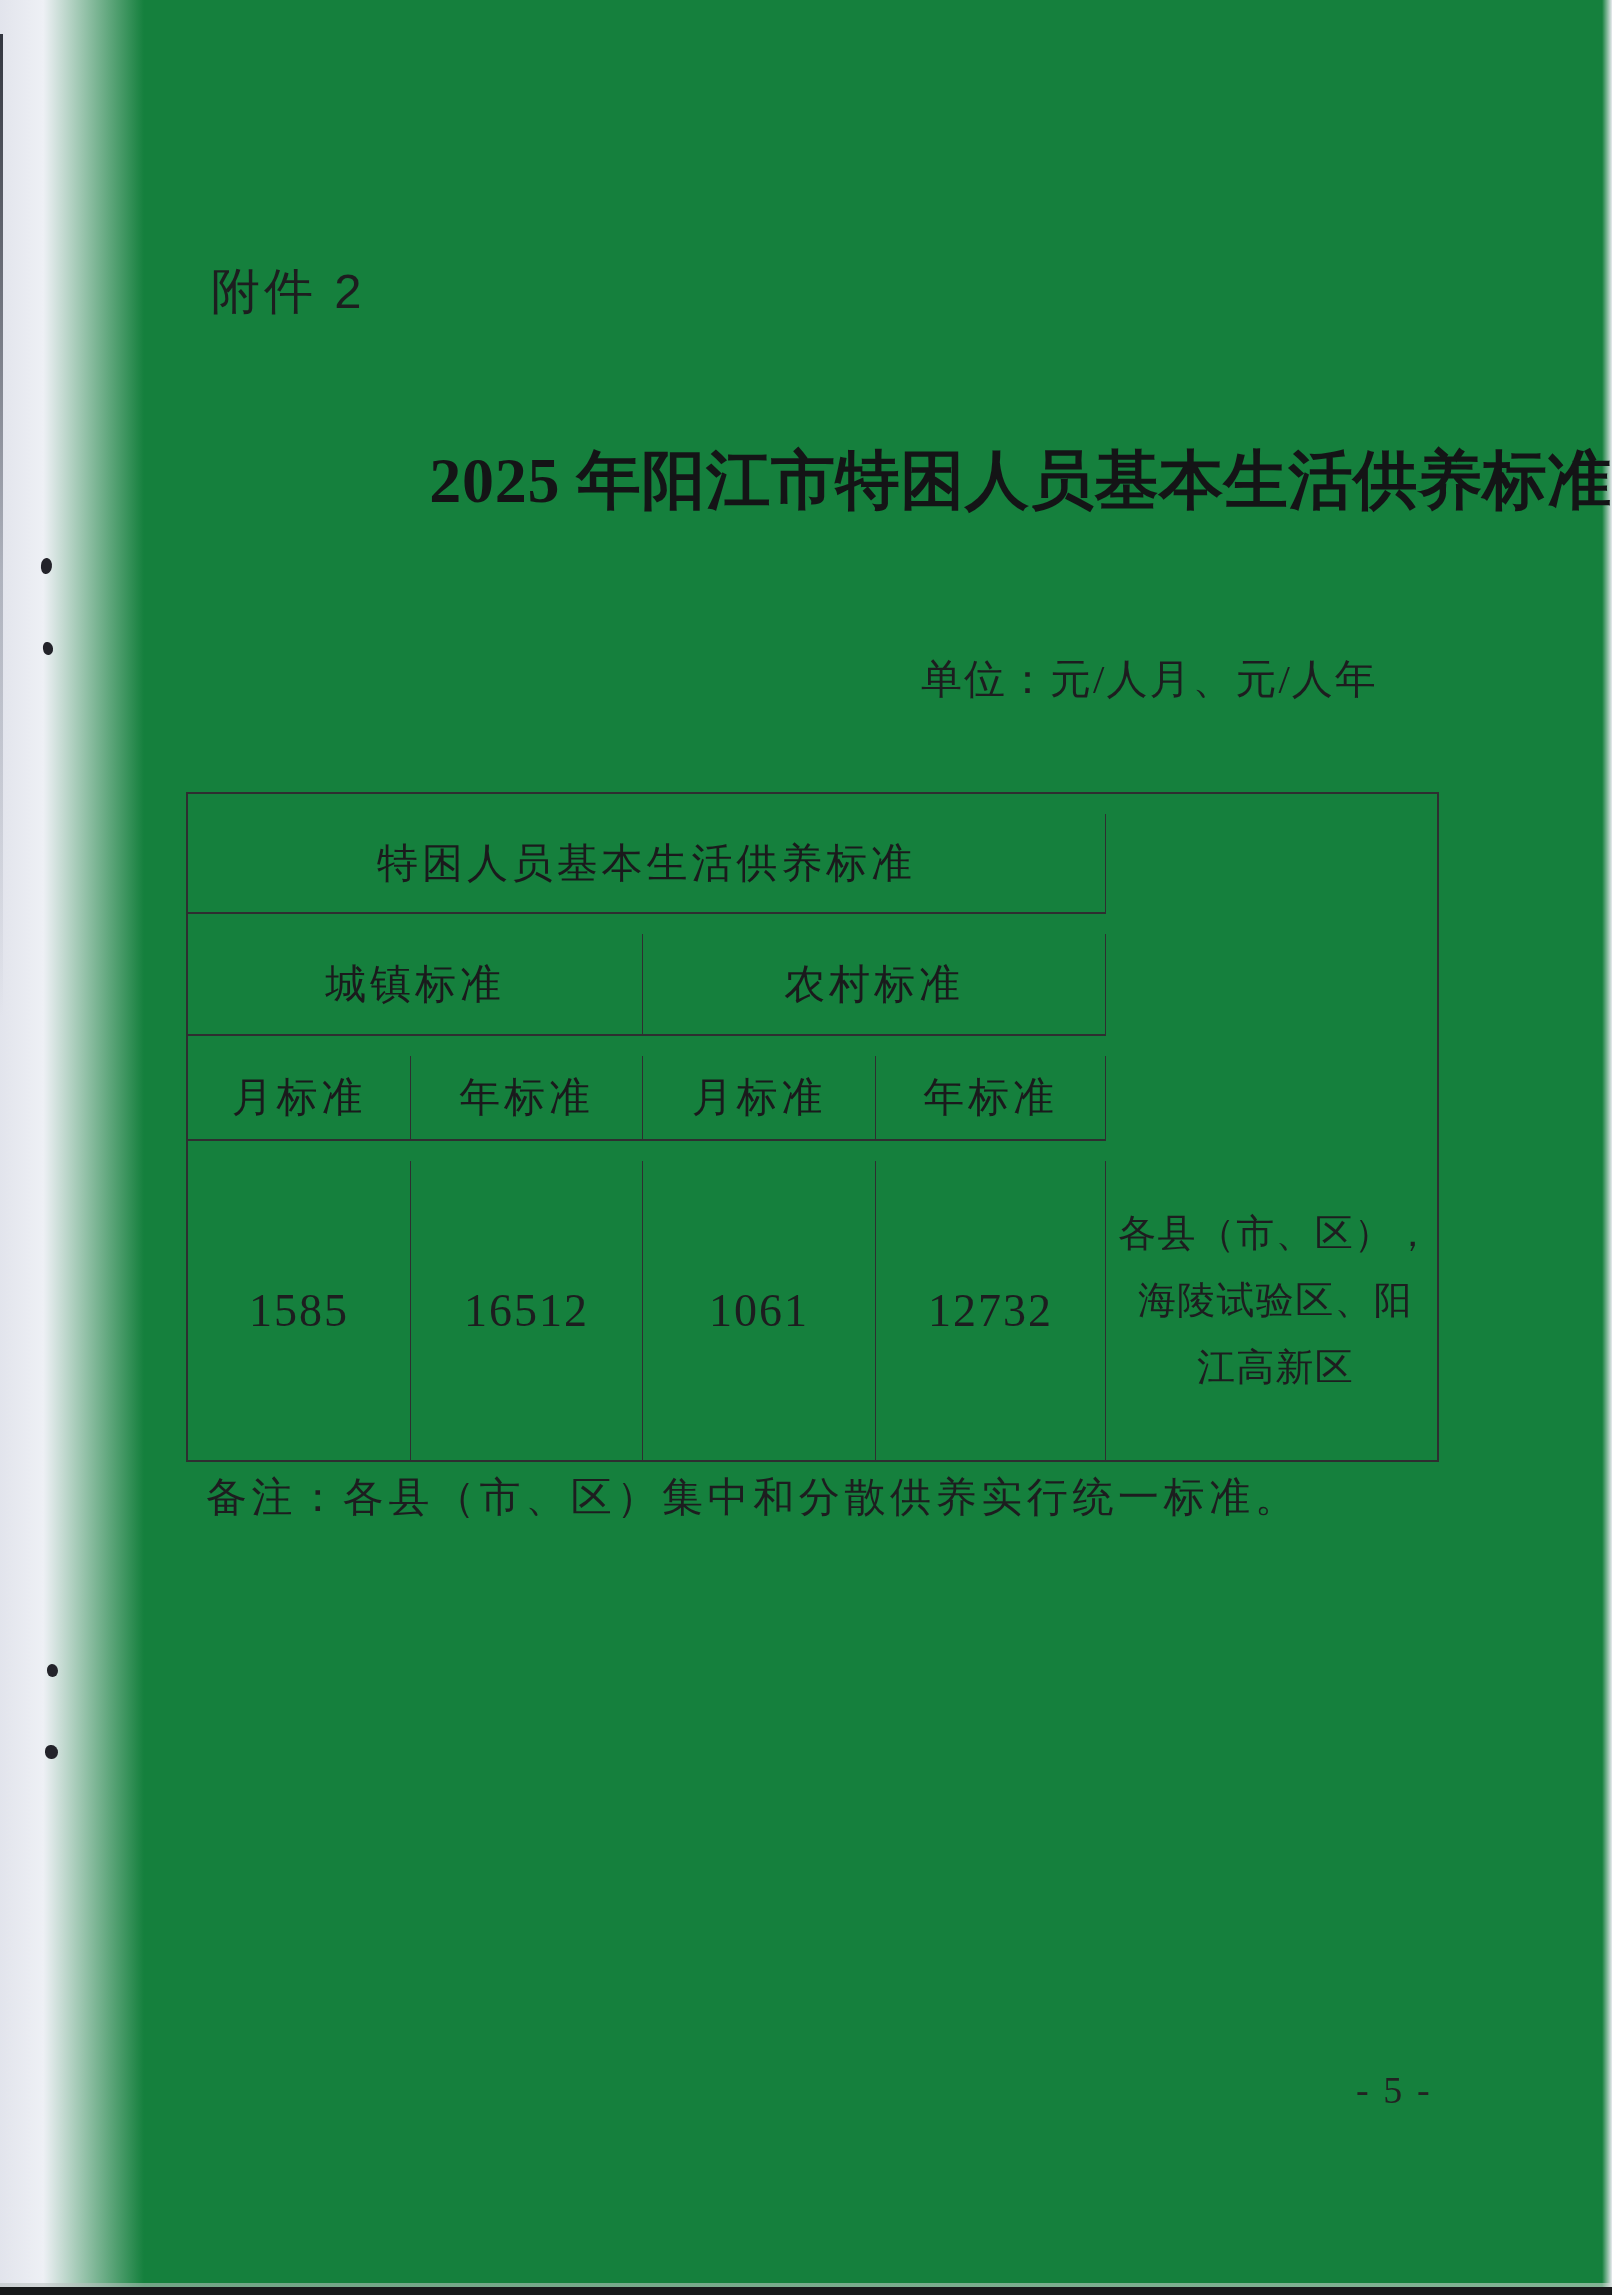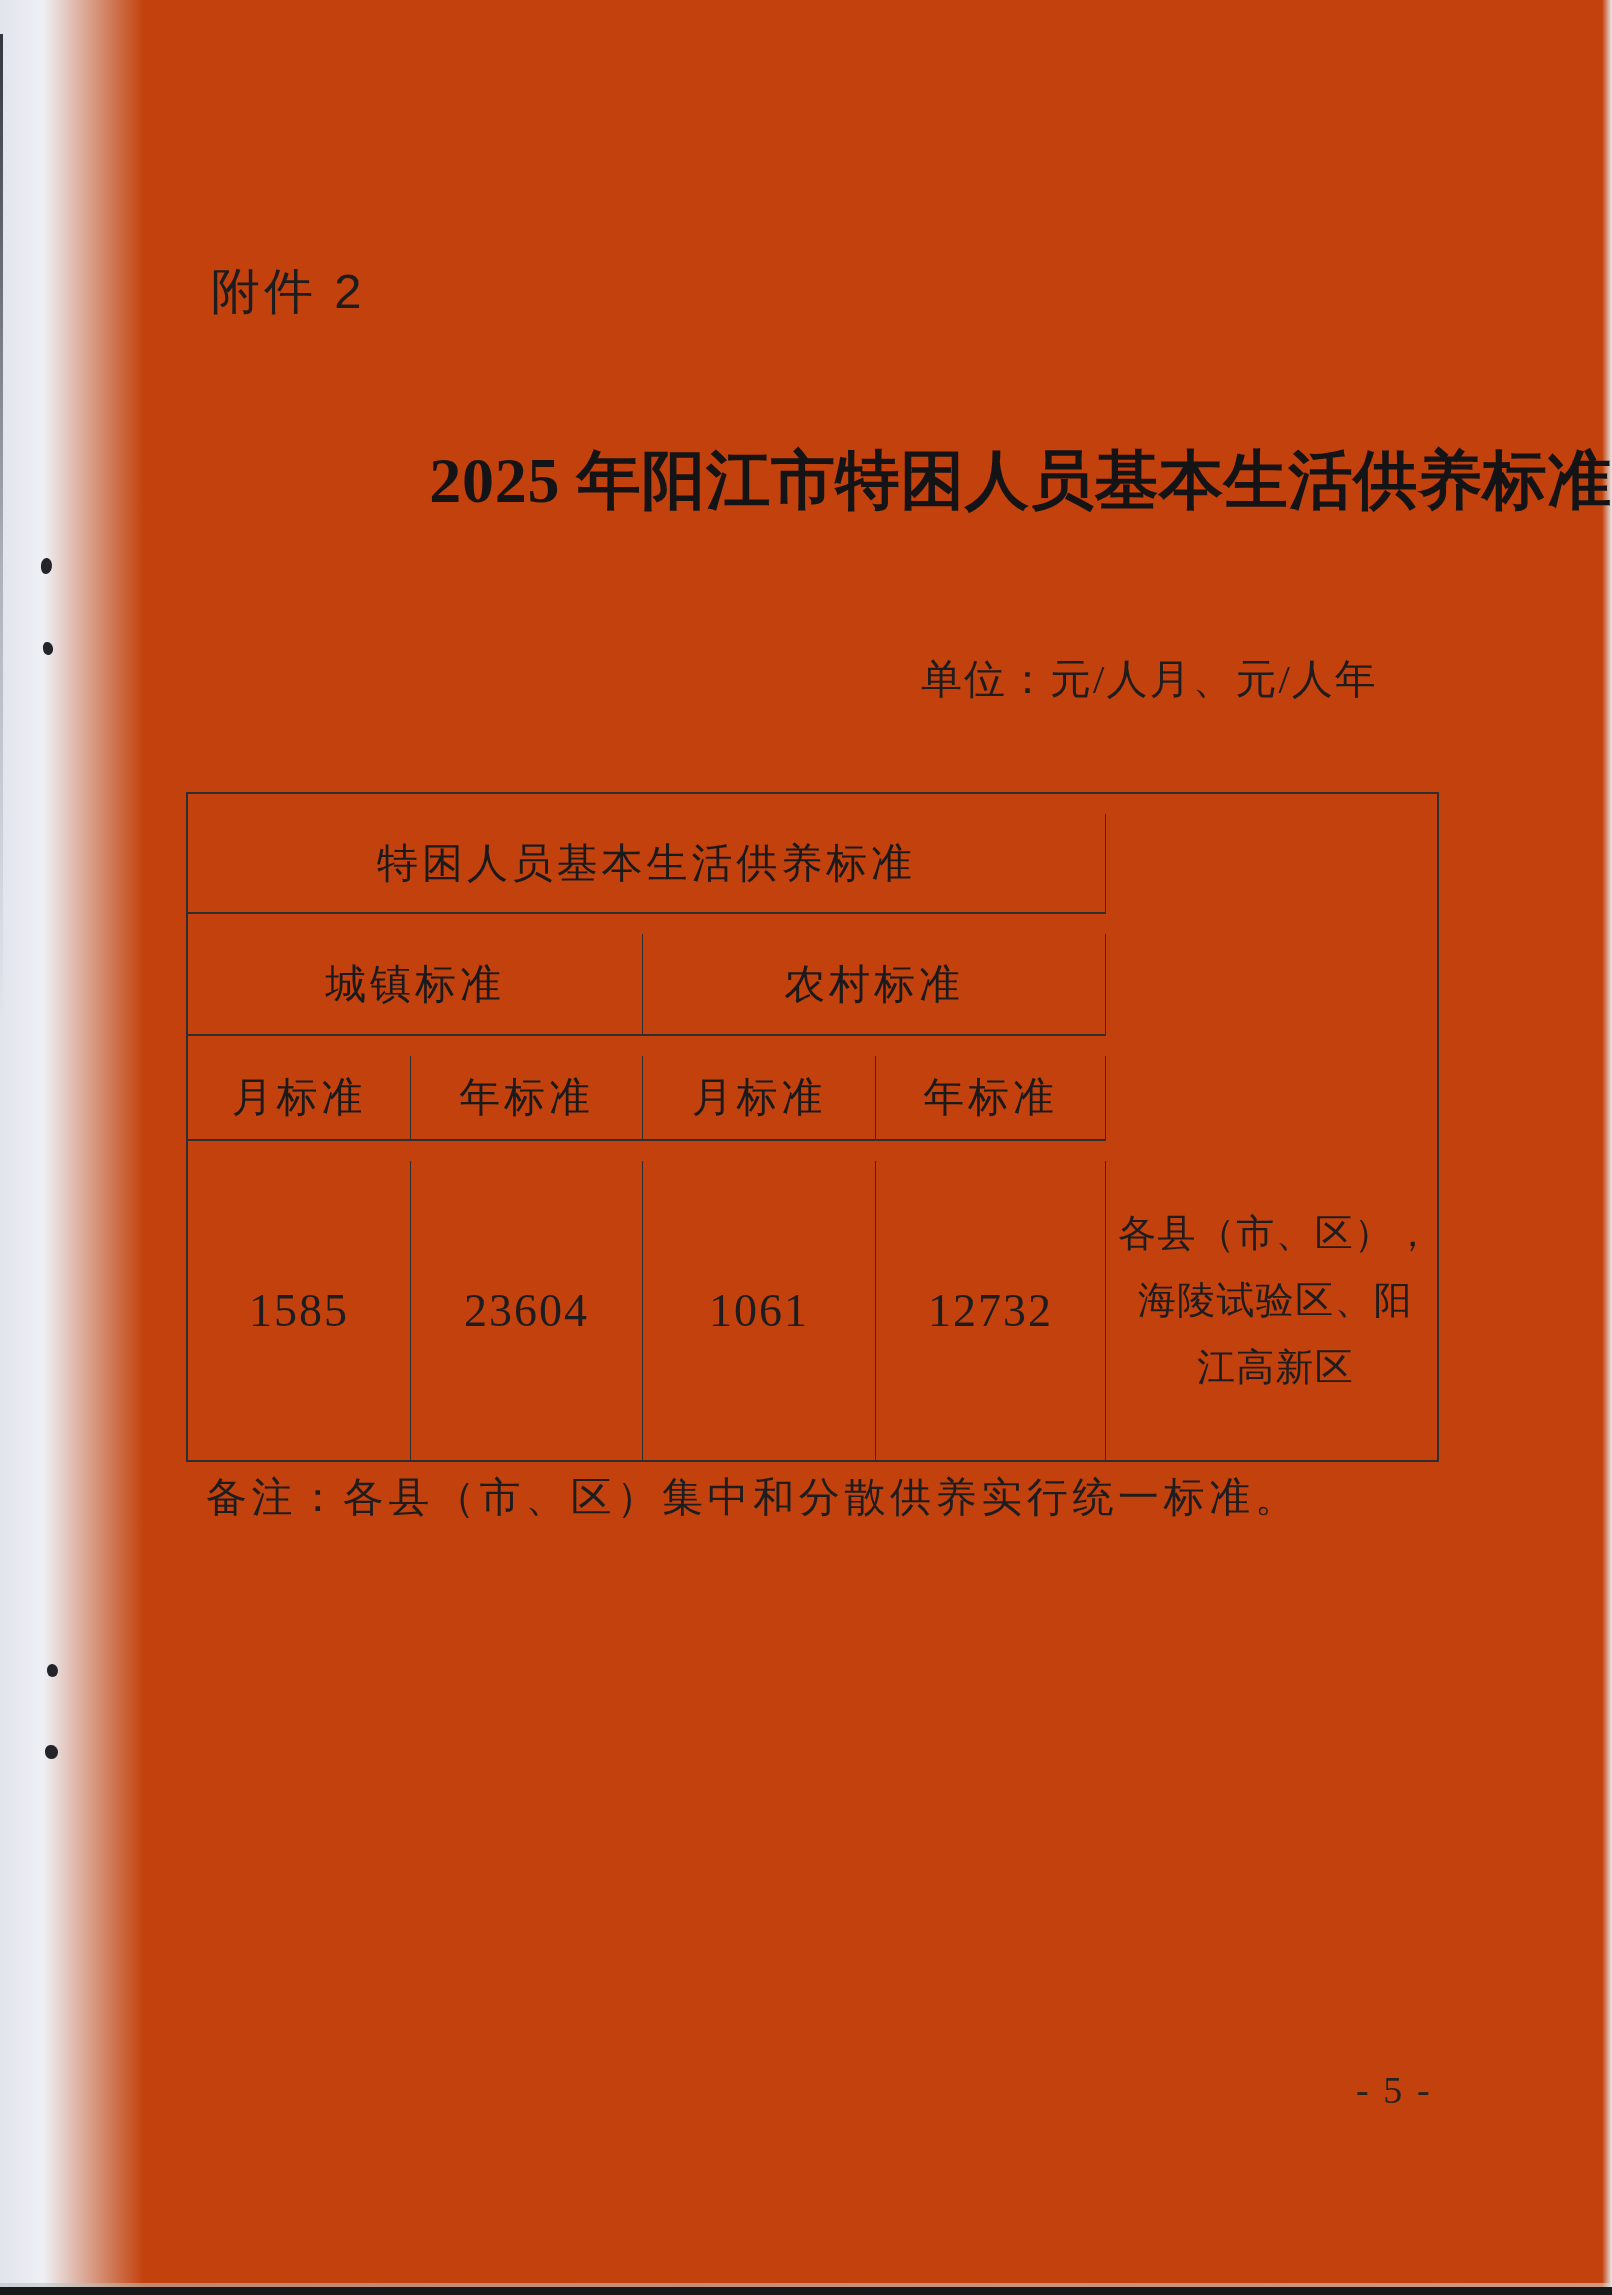--- a/index.html
+++ b/index.html
@@ -1,20 +1,20 @@
 <!DOCTYPE html>
 <html style="font-size:10.5px"><head>
 <meta charset="utf-8">
 <style>
   html, body { margin: 0; padding: 0; background: #ffffff; }
   .page {
     position: relative;
     width: 1612px;
     height: 2295px;
-    background: #c2410c;
+    background: #15803d;
     overflow: hidden;
     font-family: "Liberation Serif", serif;
     color: #1d1d1f;
   }
 
   
   .edge-left {
     position: absolute; left: 0; top: 0; width: 144px; height: 100%;
     background: linear-gradient(to right, #e2e4ec 0%, #eef0f5 30%, rgba(253,253,254,0) 100%);
   }
@@ -132,21 +132,21 @@
 
     <div class="cell th b-r b-b c-urban">城镇标准</div>
     <div class="cell th b-r b-b c-rural">农村标准</div>
 
     <div class="cell th b-r b-b c-m1">月标准</div>
     <div class="cell th b-r b-b c-y1">年标准</div>
     <div class="cell th b-r b-b c-m2">月标准</div>
     <div class="cell th b-r b-b c-y2">年标准</div>
 
     <div class="cell num b-r c-v1">1585</div>
-    <div class="cell num b-r c-v2">23604</div>
+    <div class="cell num b-r c-v2">16512</div>
     <div class="cell num b-r c-v3">1061</div>
     <div class="cell num b-r c-v4">12732</div>
 
     <div class="cell region-data c-rd">
       <span class="region-line">各县（市、区），</span>
       <span class="region-line">海陵试验区、阳</span>
       <span class="region-line">江高新区</span>
     </div>
   </div>
 

